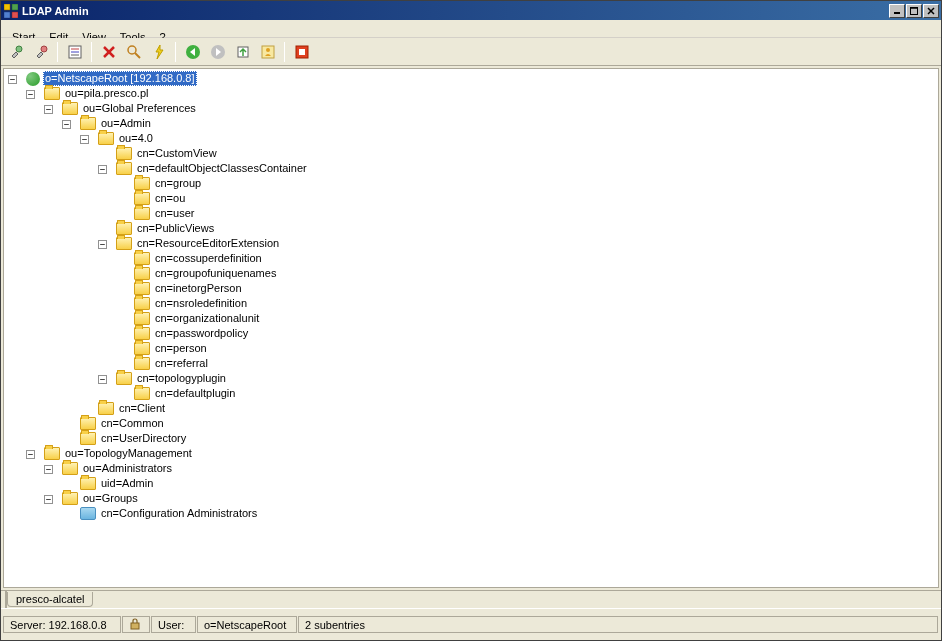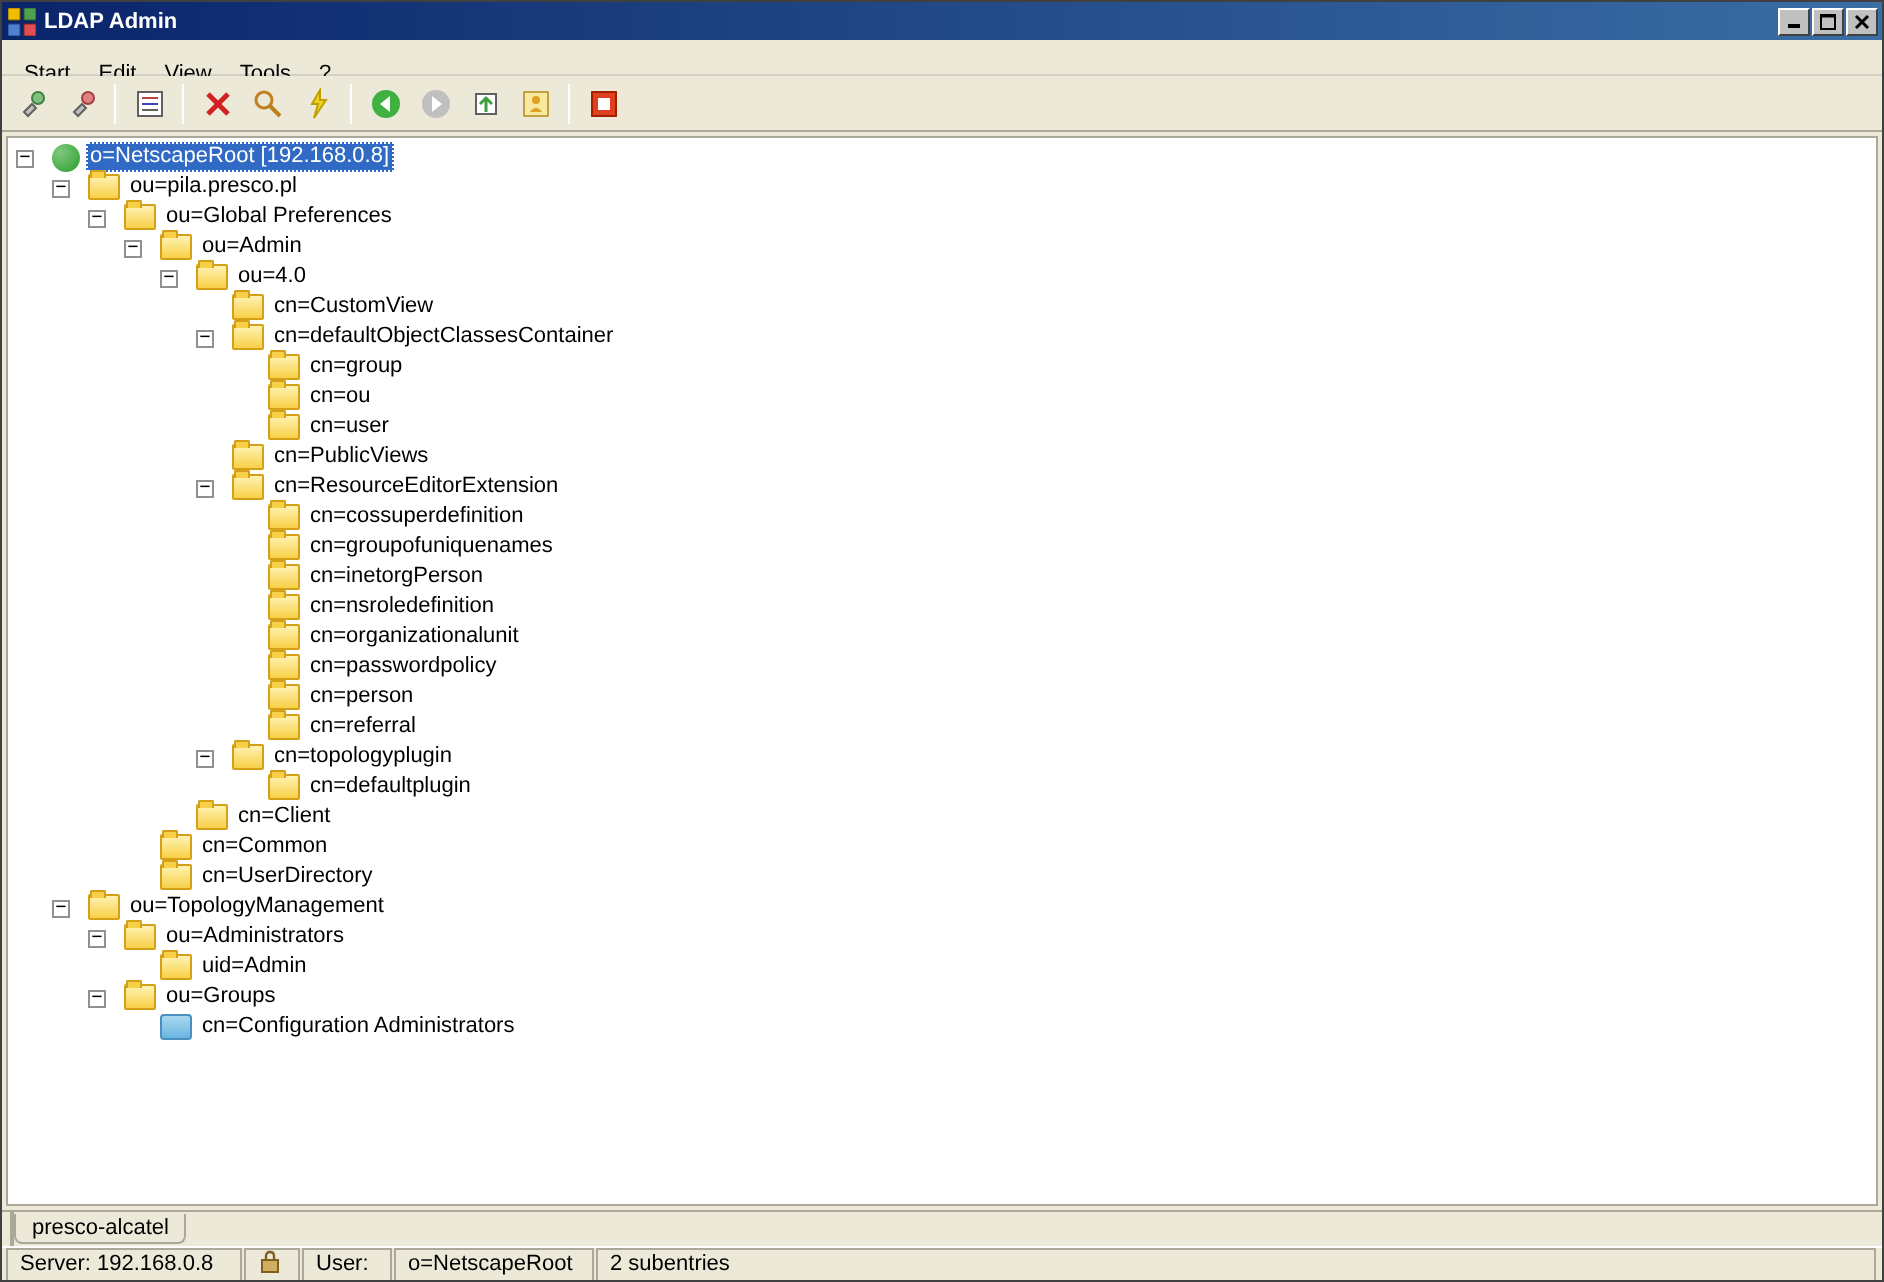--- a/index.html
+++ b/index.html
@@ -167,21 +167,21 @@
 .bottom-tabs .tab {
   border: 1px solid #aca899;
   border-top: none;
   border-radius: 0 0 4px 4px;
   padding: 1px 8px;
   background: #ece9d8;
   font-size: 11px;
   cursor: default;
 }
 .statusbar {
-  height: 17px;
+  height: 32px;
   background: #ece9d8;
   border-top: 1px solid #fff;
   display: flex;
   align-items: center;
   padding: 0 2px;
   gap: 0;
 }
 .statusbar .panel {
   border: 1px solid #aca899;
   padding: 1px 6px;

